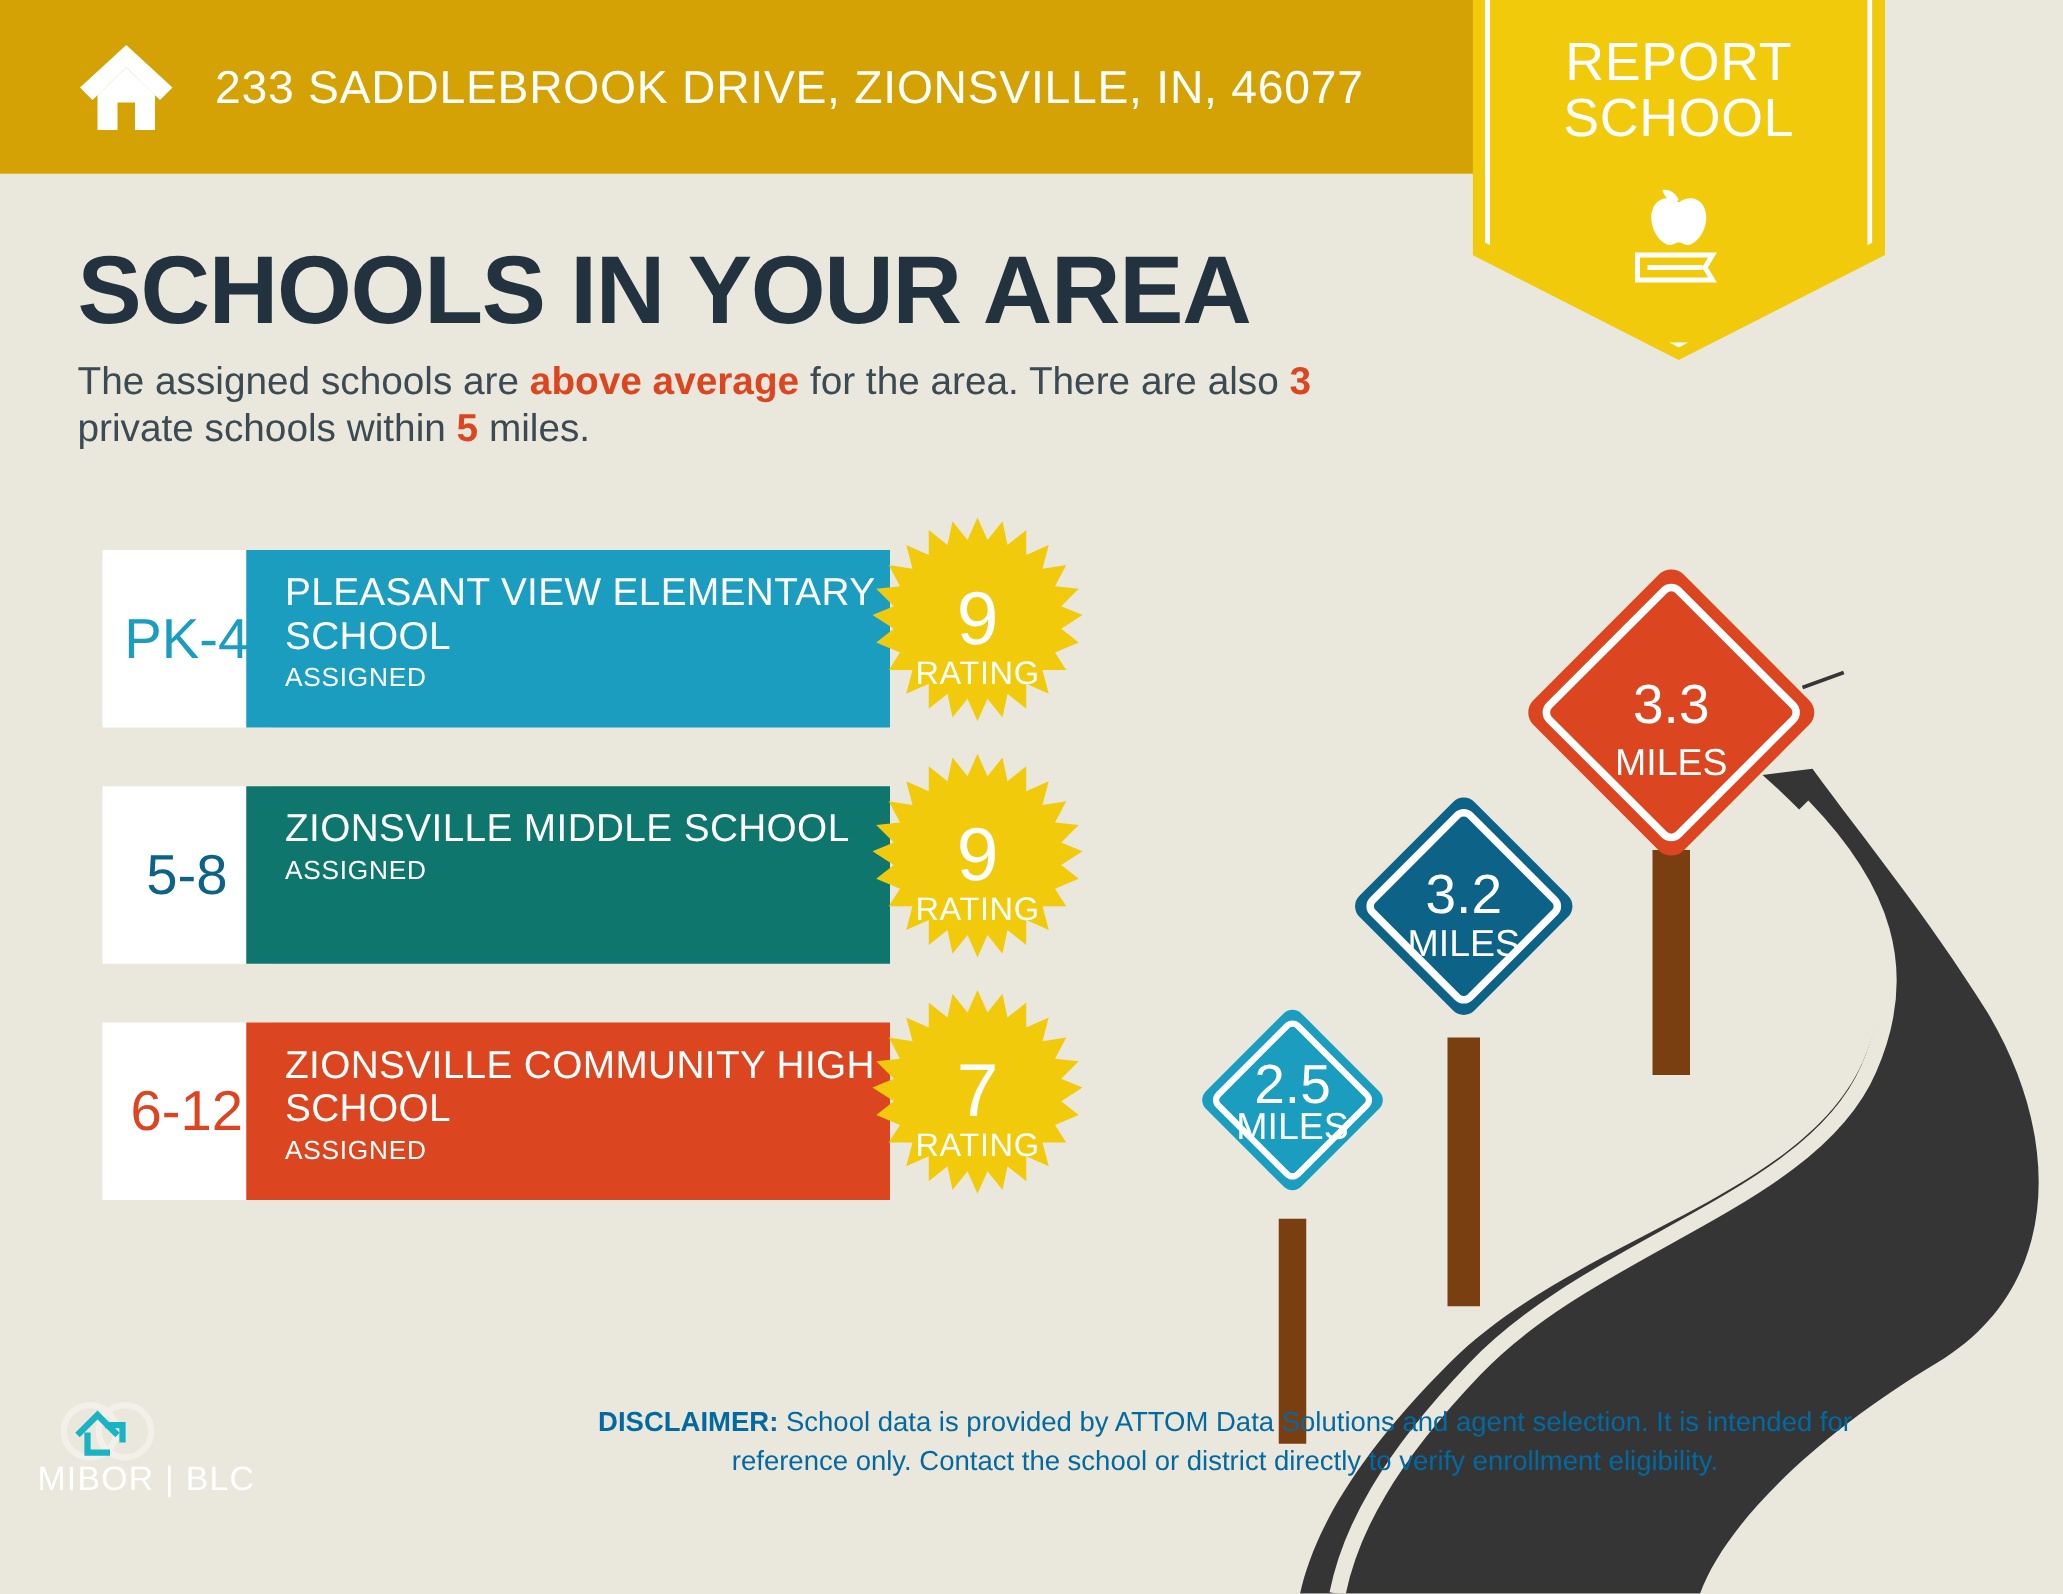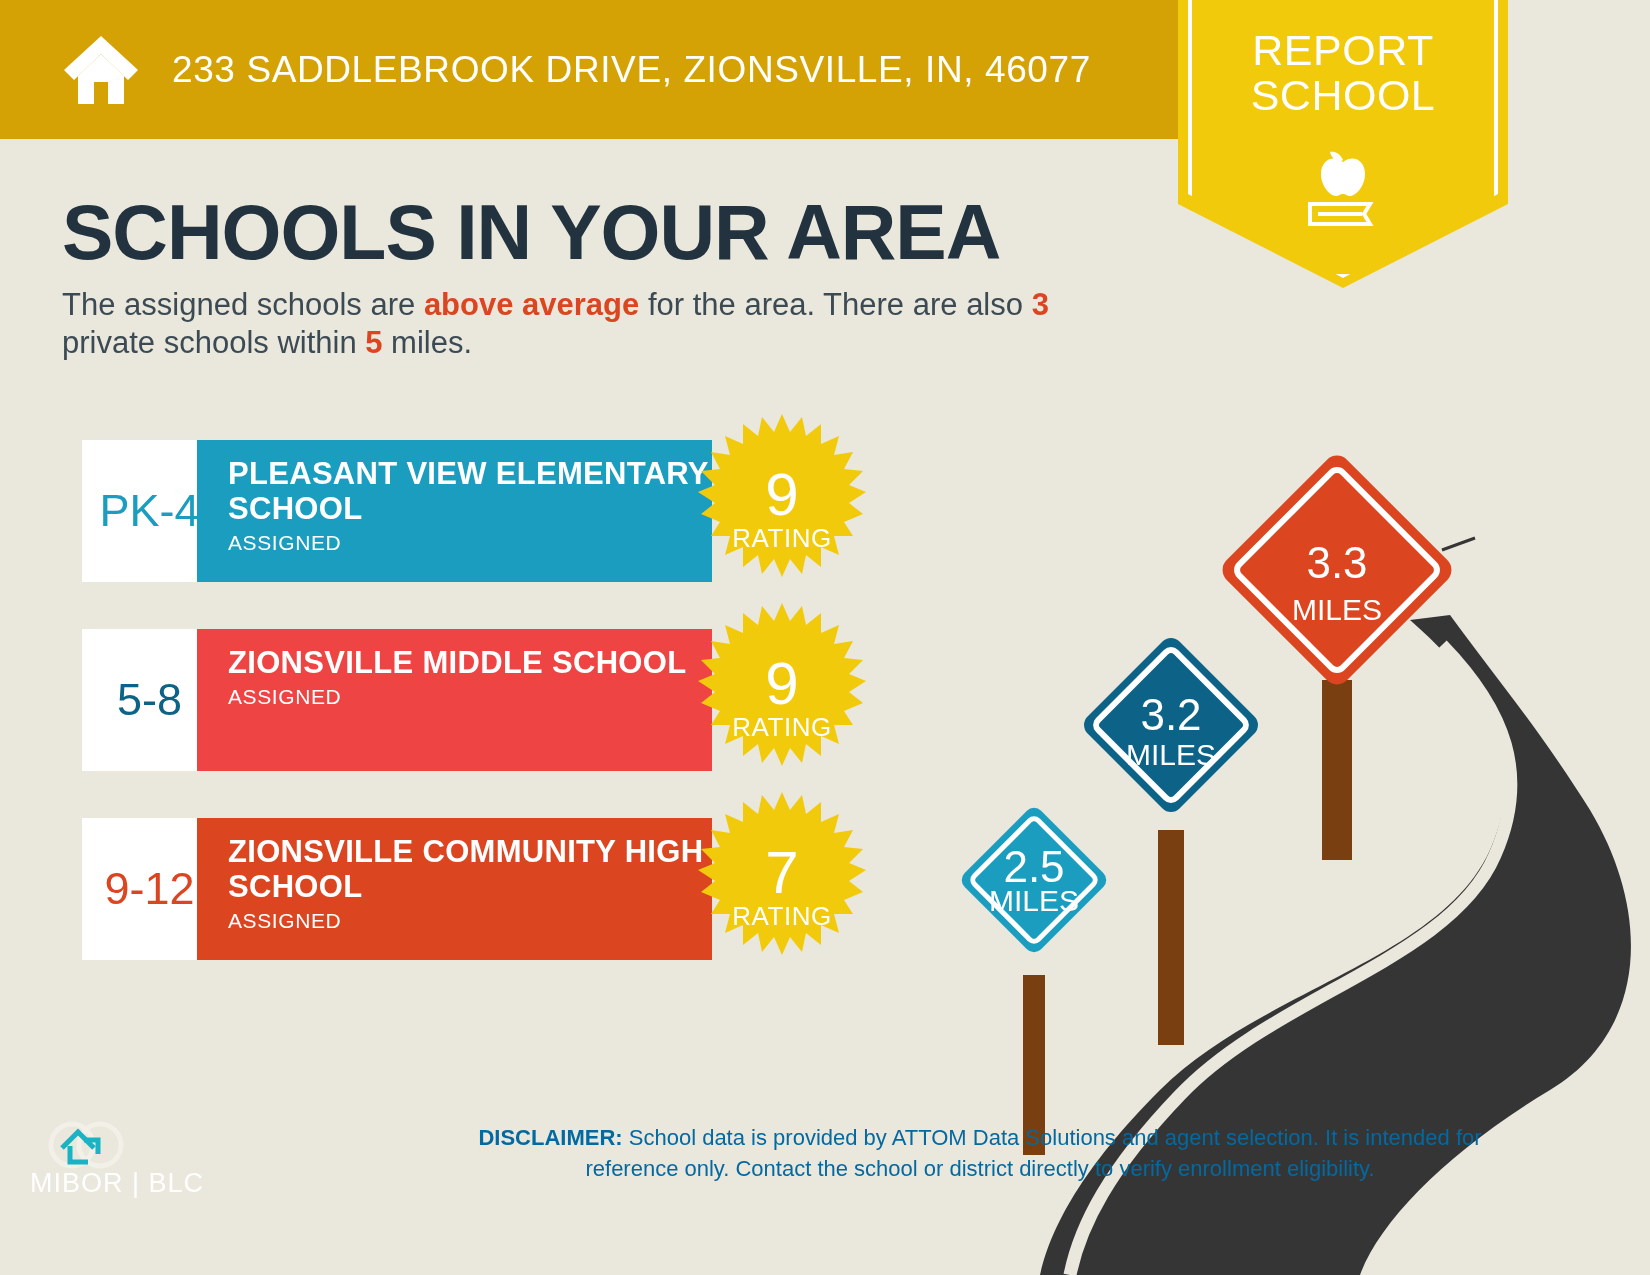--- a/index.html
+++ b/index.html
@@ -53,31 +53,31 @@
   .row{position:relative;height:142px;margin-bottom:47px;}
   .grade{
     position:absolute;left:0;top:0;width:135px;height:142px;background:#FFFFFF;
     display:flex;align-items:center;justify-content:center;
     font-size:45px;font-weight:400;margin-left:20px;
   }
   .bar{
     position:absolute;left:135px;top:0;right:150px;height:142px;
     padding:16px 0 0 31px;box-sizing:border-box;color:#fff;
   }
-  .sname{font-size:31px;line-height:35px;letter-spacing:.3px;font-weight:bold;}
+  .sname{font-size:31px;line-height:35px;letter-spacing:.3px;}
   .assigned{font-size:21px;letter-spacing:.6px;margin-top:5px;}
   .star{
     position:absolute;right:-20px;top:-30px;width:200px;height:200px;
     display:flex;flex-direction:column;align-items:center;justify-content:center;
   }
   .star svg{position:absolute;inset:0;}
   .star .num{position:relative;color:#fff;font-size:60px;line-height:56px;}
   .star .lbl{position:relative;color:#fff;font-size:26px;letter-spacing:.5px;}
   .r1 .bar{background:#1B9DC0;} .r1 .grade{color:#1B9DC0;}
-  .r2 .bar{background:#ef4444;} .r2 .grade{color:#0C6387;}
+  .r2 .bar{background:#0f766e;} .r2 .grade{color:#0C6387;}
   .r3 .bar{background:#DB4520;} .r3 .grade{color:#DB4520;}
   
   .art{position:absolute;left:930px;top:430px;width:720px;height:845px;}
   .art svg{display:block;}
   .sign-num{font-size:44px;fill:#fff;}
   .sign-lbl{font-size:30px;fill:#fff;}
   
   .logo{position:absolute;left:48px;top:1118px;display:flex;align-items:center;}
   .logo-txt{font-size:40px;color:#565656;margin-left:6px;letter-spacing:-.5px;}
   .mibor{
@@ -154,21 +154,21 @@
     <div class="star">
       <svg viewBox="0 0 200 200" width="200" height="200">
           <polygon points="100,4 108,22 120,7 124,26 139,14 139,34 157,26 152,45 171,42 162,59 181,61 167,75 184,82 167,93 181,104 162,112 171,126 152,126 157,145 139,137 139,157 124,145 120,164 108,149 100,167 92,149 80,164 76,145 61,157 61,137 43,145 48,126 29,126 38,112 19,104 33,93 16,82 33,75 19,61 38,59 29,42 48,45 43,26 61,34 61,14 76,26 80,7 92,22" fill="#F2CA0C"></polygon>
         </svg>
       <span class="num">9</span>
       <span class="lbl">RATING</span>
     </div>
   </div>
 
   <div class="row r3">
-    <div class="grade">9-12</div>
+    <div class="grade">6-12</div>
     <div class="bar">
       <div class="sname">ZIONSVILLE COMMUNITY HIGH SCHOOL</div>
       <div class="assigned">ASSIGNED</div>
     </div>
     <div class="star">
       <svg viewBox="0 0 200 200" width="200" height="200">
           <polygon points="100,4 108,22 120,7 124,26 139,14 139,34 157,26 152,45 171,42 162,59 181,61 167,75 184,82 167,93 181,104 162,112 171,126 152,126 157,145 139,137 139,157 124,145 120,164 108,149 100,167 92,149 80,164 76,145 61,157 61,137 43,145 48,126 29,126 38,112 19,104 33,93 16,82 33,75 19,61 38,59 29,42 48,45 43,26 61,34 61,14 76,26 80,7 92,22" fill="#F2CA0C"></polygon>
         </svg>
       <span class="num">7</span>
       <span class="lbl">RATING</span>

